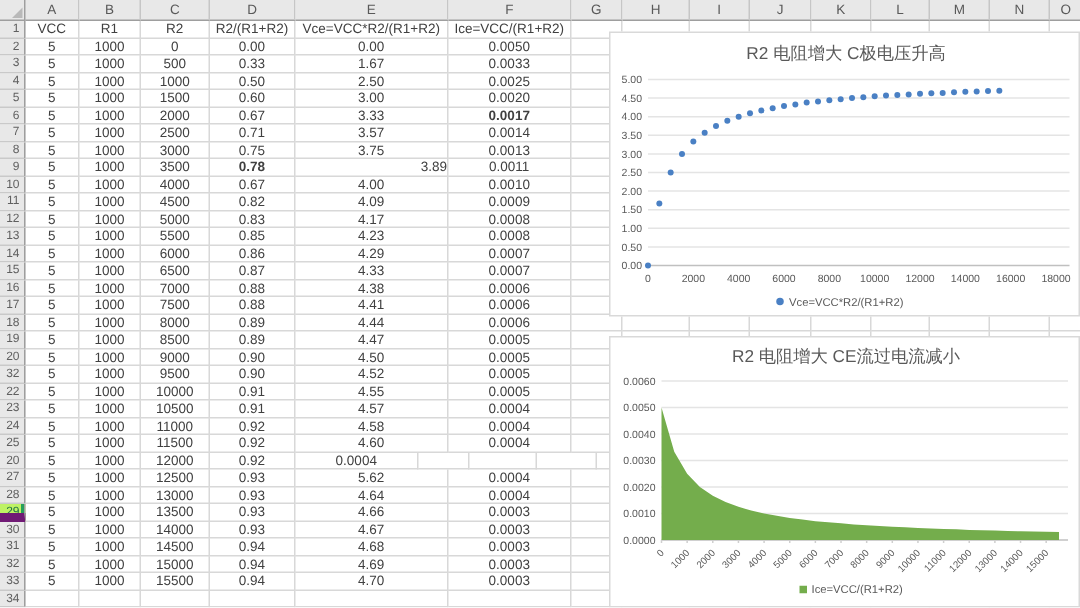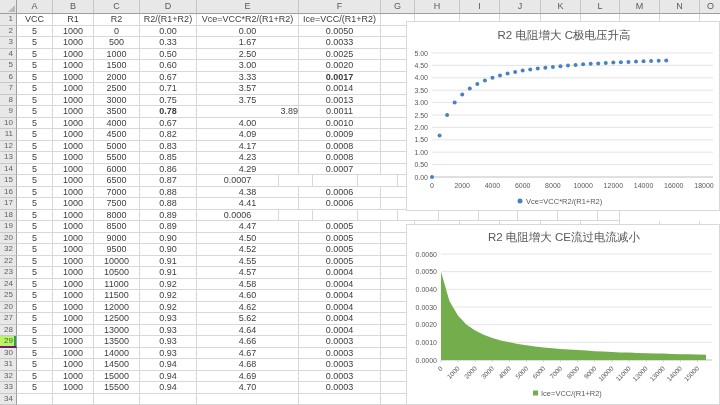--- a/index.html
+++ b/index.html
@@ -12,21 +12,21 @@
   .corner:after { content:""; position:absolute; right:1px; bottom:1px;
             border-left:7px solid transparent; border-bottom:7px solid #b9b9b9; }
   .hcell { flex:none; height:14px; background:#e8e8e8; border-right:1px solid #c6c6c6;
            border-bottom:1px solid #9e9e9e; font-size:9px; line-height:13px; color:#595959;
            text-align:center; overflow:hidden; }
   .row { display:flex; height:11.5px; }
   .gut { flex:none; width:17px; background:#e8e8e8; border-right:1px solid #9e9e9e;
          border-bottom:1px solid #c9c9c9; font-size:8px; line-height:10.5px; color:#5f5f5f;
          text-align:right; padding-right:3px; overflow:hidden; }
   .gut.active { background:#bef264; color:#1e7145; box-shadow:inset -2px 0 0 #26a05a;
-                border-bottom:2px solid #701a75; }
+                border-bottom:6px solid #701a75; }
   .cell { flex:none; border-right:1px solid #d8d8d8; border-bottom:1px solid #d8d8d8;
           font-size:9px; line-height:10.5px; color:#404040; text-align:center;
           white-space:nowrap; overflow:hidden; }
   .chart { position:absolute; background:#fff; border:1px solid #d9d9d9; overflow:hidden; }
   #chart1 { left:406px; top:21px;  width:314px; height:190px; }
   #chart2 { left:406px; top:224px; width:314px; height:181px; }
   svg { display:block; }
   svg text { font-family:"Liberation Sans", sans-serif; }
 </style>
 </head>
@@ -303,20 +303,21 @@
         <div class="cell" style="width: 40px;"></div>
         <div class="cell" style="width: 40px;"></div>
         <div class="cell" style="width: 22px;"></div>
       </div>
       <div class="row">
         <div class="gut">15</div>
         <div class="cell" style="width: 36px;">5</div>
         <div class="cell" style="width: 41px;">1000</div>
         <div class="cell" style="width: 46px;">6500</div>
         <div class="cell" style="width: 57px;">0.87</div>
+        <div class="cell" style="width: 102px;">4.33</div>
         <div class="cell" style="width: 82px;">0.0007</div>
         <div class="cell" style="width: 34px;"></div>
         <div class="cell" style="width: 45px;"></div>
         <div class="cell" style="width: 40px;"></div>
         <div class="cell" style="width: 41px;"></div>
         <div class="cell" style="width: 40px;"></div>
         <div class="cell" style="width: 39px;"></div>
         <div class="cell" style="width: 40px;"></div>
         <div class="cell" style="width: 40px;"></div>
         <div class="cell" style="width: 22px;"></div>
@@ -356,20 +357,21 @@
         <div class="cell" style="width: 40px;"></div>
         <div class="cell" style="width: 40px;"></div>
         <div class="cell" style="width: 22px;"></div>
       </div>
       <div class="row">
         <div class="gut">18</div>
         <div class="cell" style="width: 36px;">5</div>
         <div class="cell" style="width: 41px;">1000</div>
         <div class="cell" style="width: 46px;">8000</div>
         <div class="cell" style="width: 57px;">0.89</div>
+        <div class="cell" style="width: 102px;">4.44</div>
         <div class="cell" style="width: 82px;">0.0006</div>
         <div class="cell" style="width: 34px;"></div>
         <div class="cell" style="width: 45px;"></div>
         <div class="cell" style="width: 40px;"></div>
         <div class="cell" style="width: 41px;"></div>
         <div class="cell" style="width: 40px;"></div>
         <div class="cell" style="width: 39px;"></div>
         <div class="cell" style="width: 40px;"></div>
         <div class="cell" style="width: 40px;"></div>
         <div class="cell" style="width: 22px;"></div>
@@ -499,21 +501,20 @@
         <div class="cell" style="width: 40px;"></div>
         <div class="cell" style="width: 40px;"></div>
         <div class="cell" style="width: 22px;"></div>
       </div>
       <div class="row">
         <div class="gut">20</div>
         <div class="cell" style="width: 36px;">5</div>
         <div class="cell" style="width: 41px;">1000</div>
         <div class="cell" style="width: 46px;">12000</div>
         <div class="cell" style="width: 57px;">0.92</div>
-        <div class="cell" style="width: 102px;">4.62</div>
         <div class="cell" style="width: 82px;">0.0004</div>
         <div class="cell" style="width: 34px;"></div>
         <div class="cell" style="width: 45px;"></div>
         <div class="cell" style="width: 40px;"></div>
         <div class="cell" style="width: 41px;"></div>
         <div class="cell" style="width: 40px;"></div>
         <div class="cell" style="width: 39px;"></div>
         <div class="cell" style="width: 40px;"></div>
         <div class="cell" style="width: 40px;"></div>
         <div class="cell" style="width: 22px;"></div>

